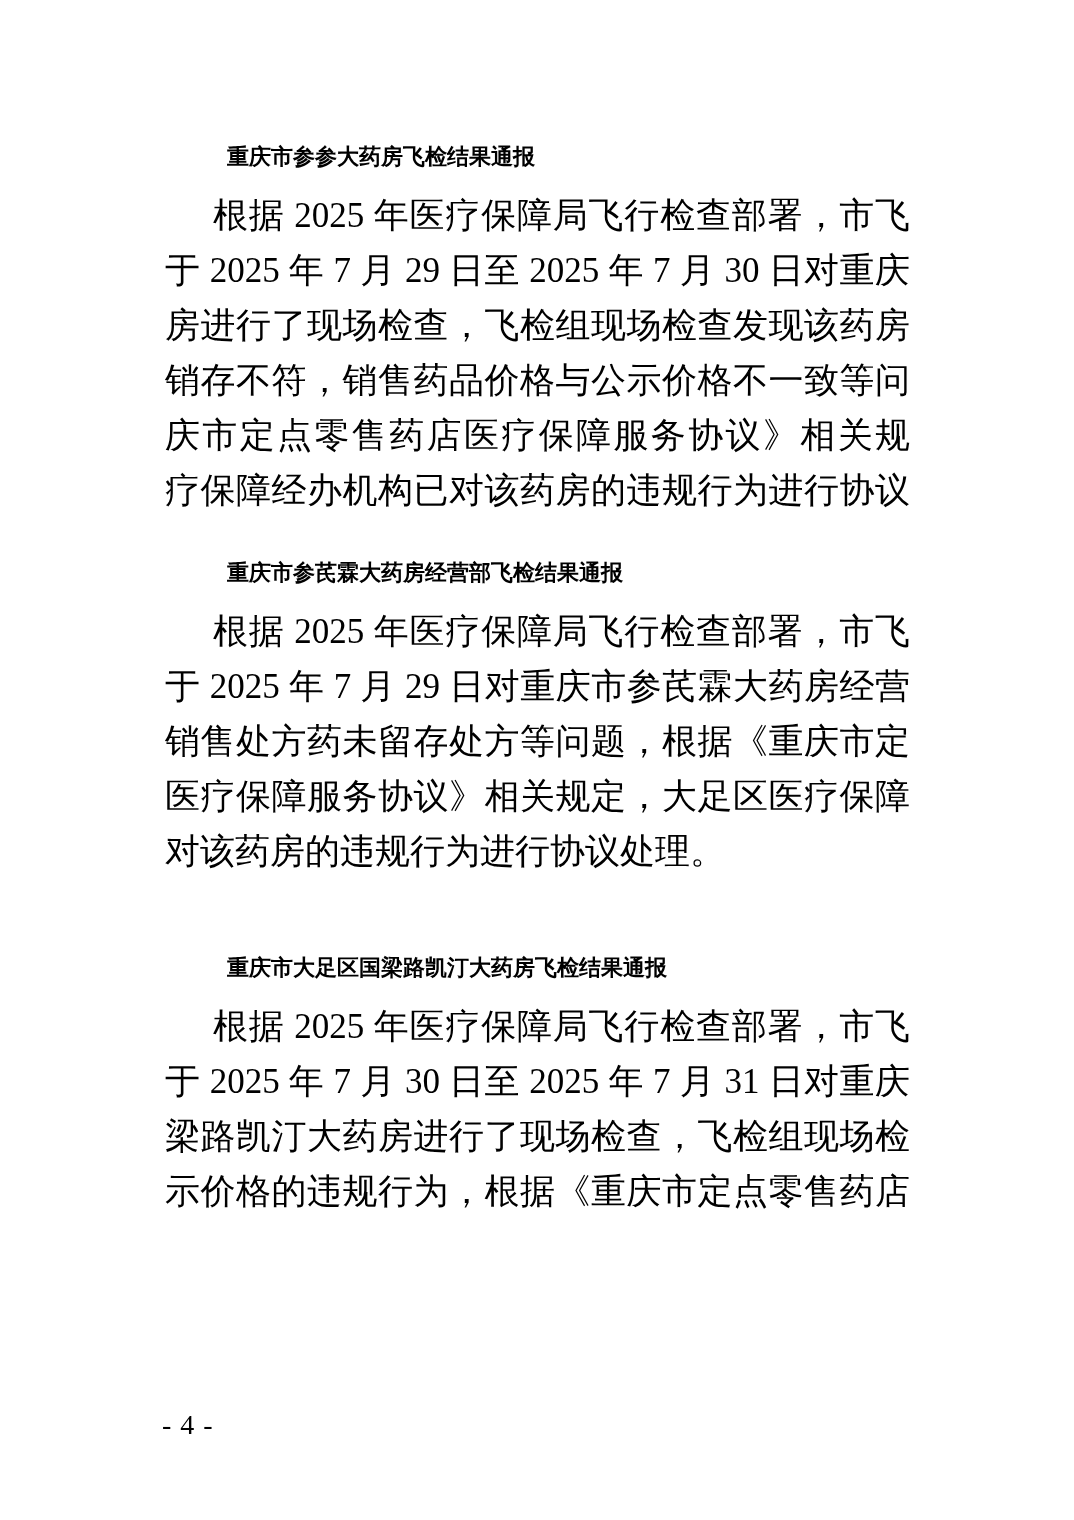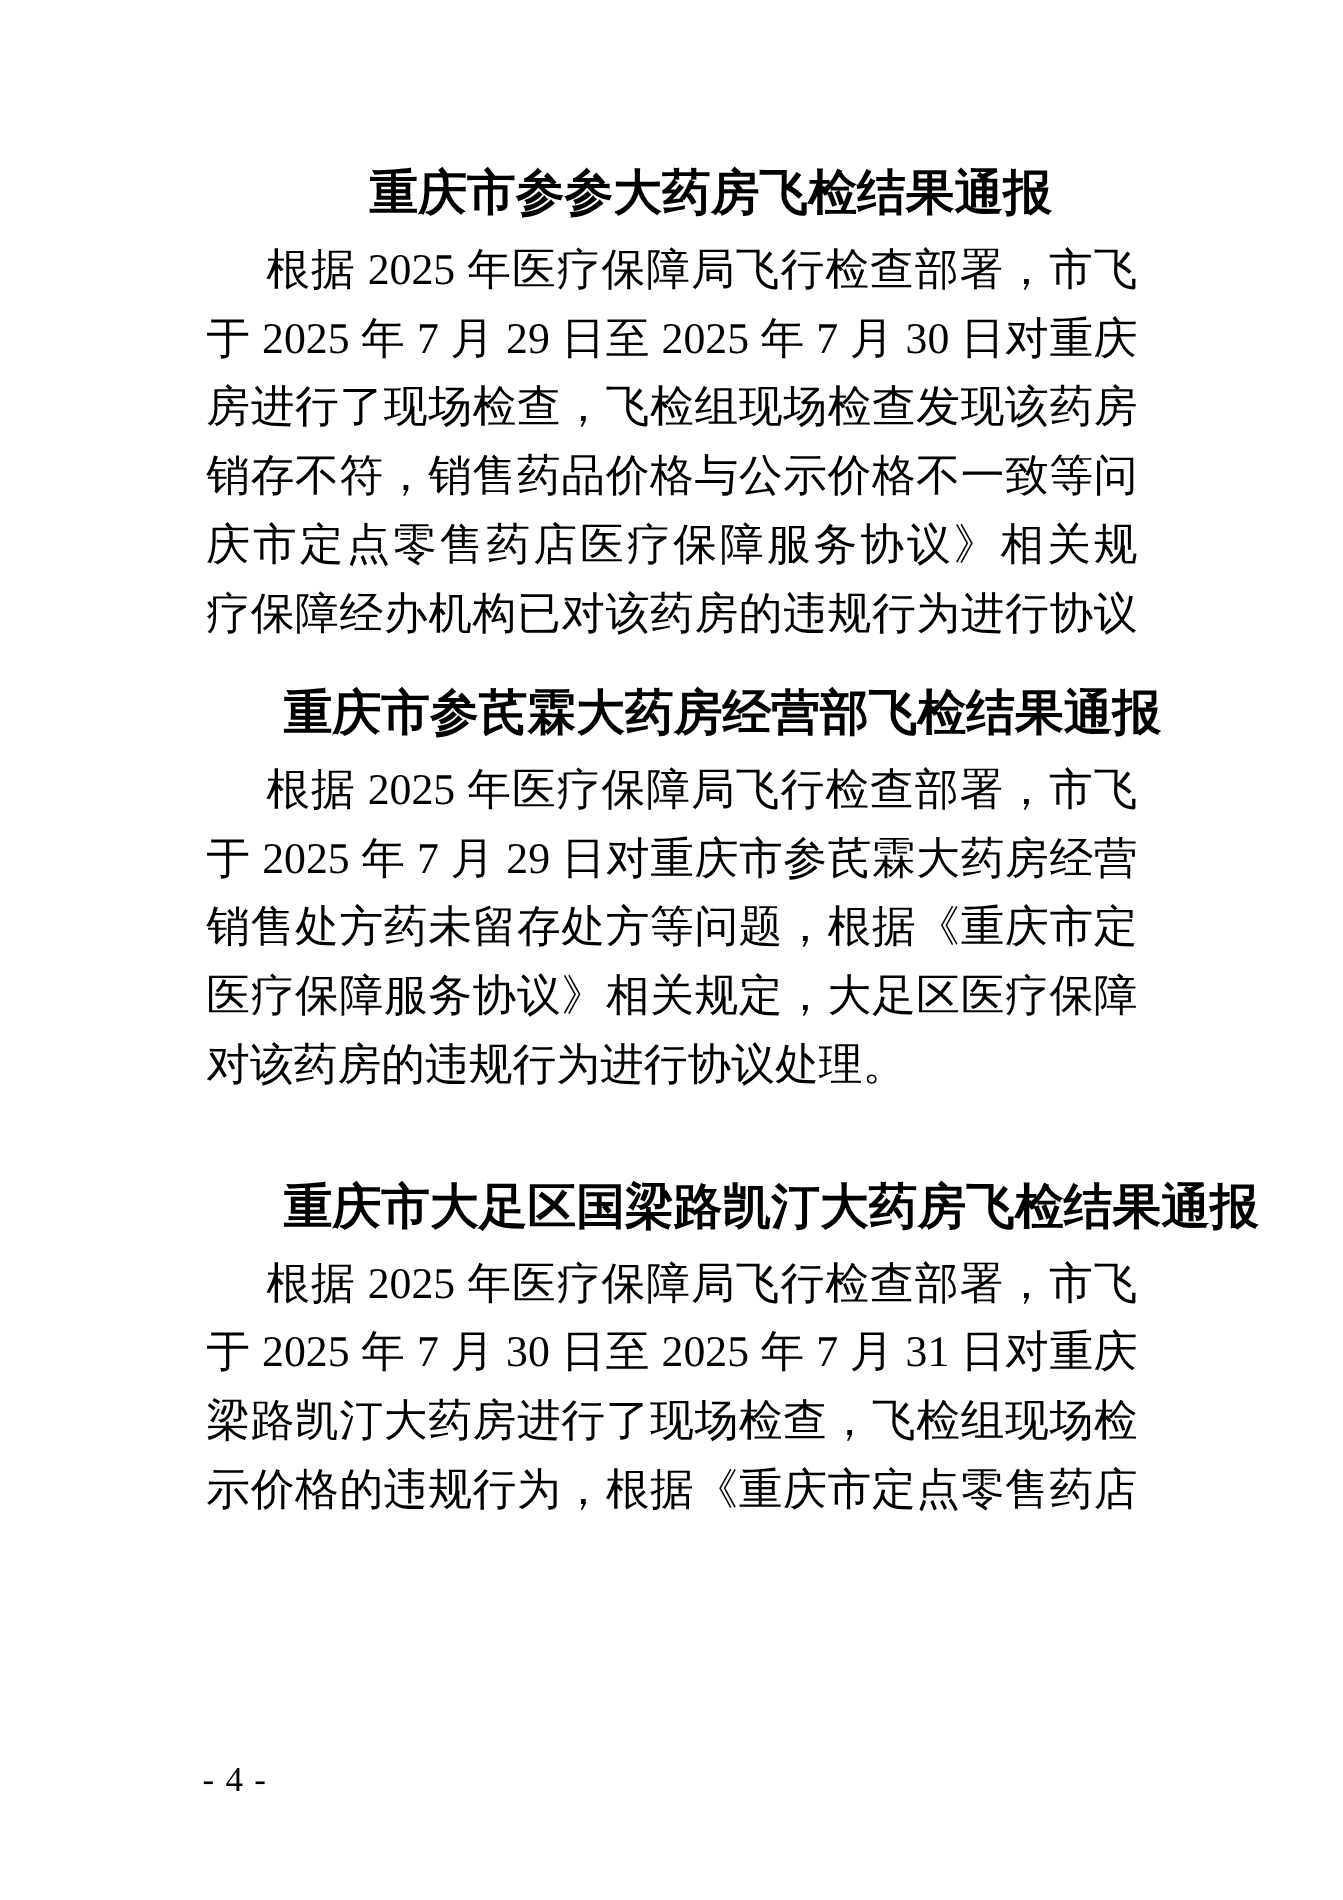--- a/index.html
+++ b/index.html
@@ -19,27 +19,26 @@
   .content {
     position: absolute;
     left: 165px;
     top: 0;
     width: 745px;
   }
   .section { margin: 0; padding: 0; }
   .title {
     margin: 0;
     padding: 0 0 0 62px;
-    font-size: 39px;
+    font-size: 22px;
     line-height: 30px;
     font-weight: bold;
-    text-align: center;
+    text-align: left;
     white-space: nowrap;
     letter-spacing: 0;
-    font-family: Liberation Mono, monospace;
   }
   
   .content .section:nth-child(1) .title { margin-top: 142px; }
   .content .section:nth-child(2) .title { margin-top: 40px; }
   .content .section:nth-child(3) .title { margin-top: 74px; }
   .para {
     margin-top: 16px;
   }
   .line {
     font-size: 35px;

